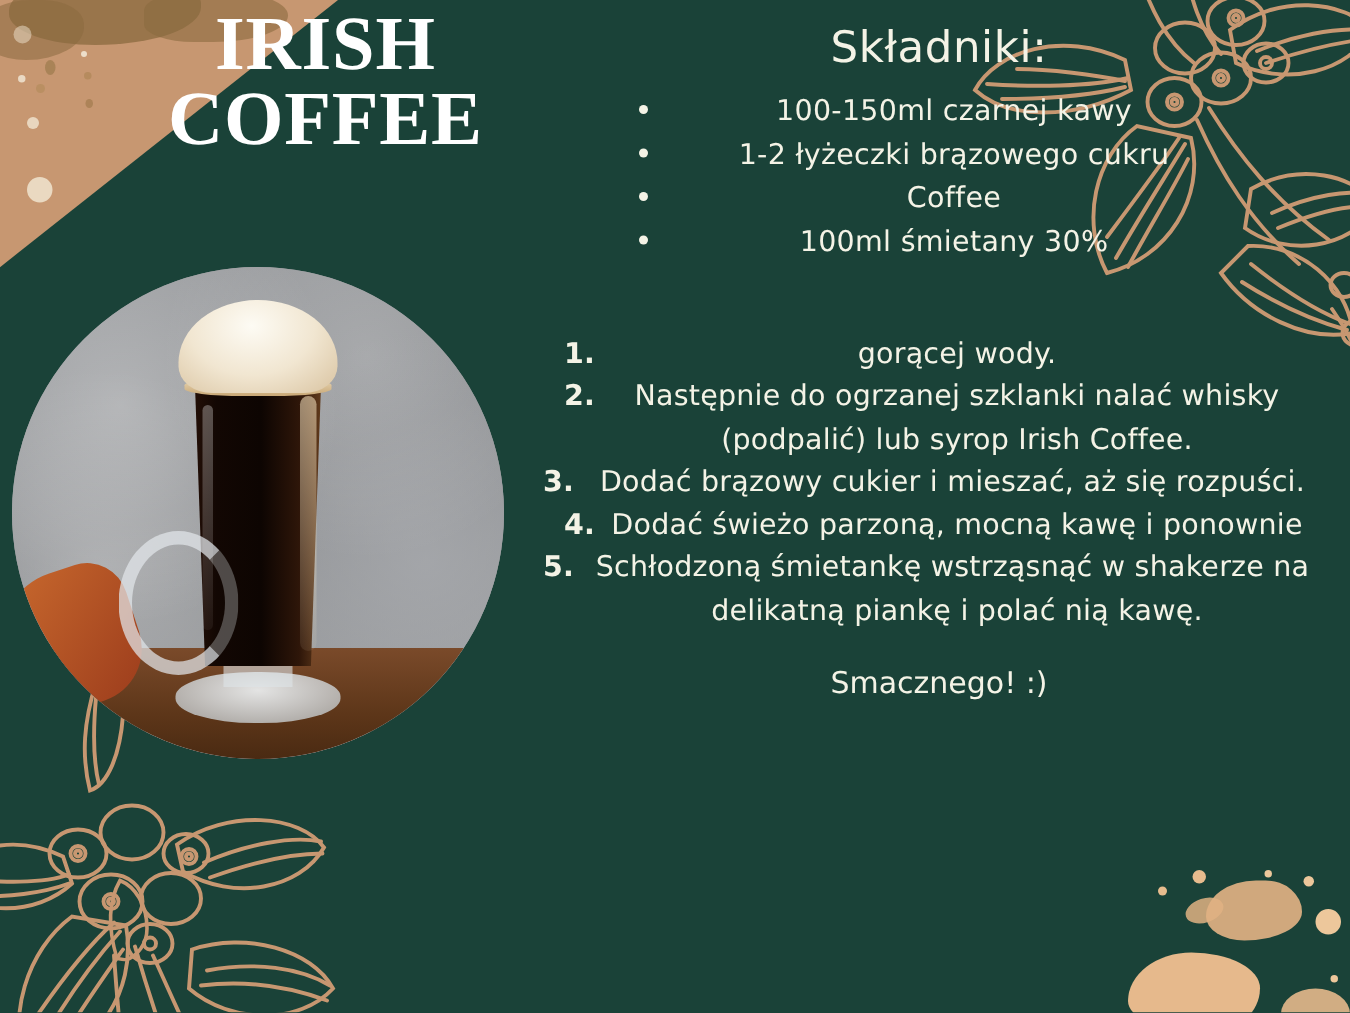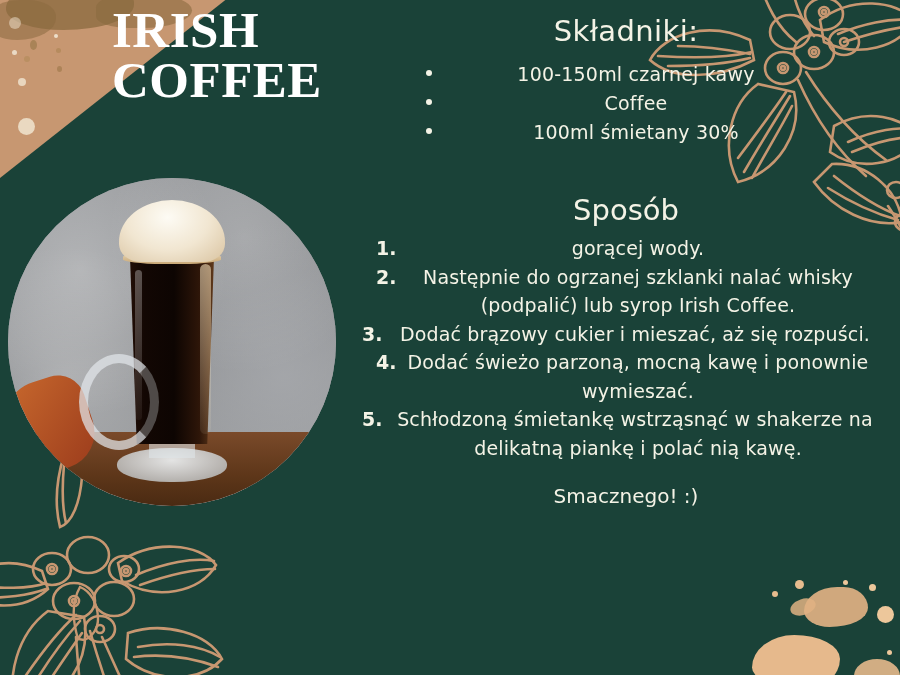--- a/index.html
+++ b/index.html
@@ -66,20 +66,21 @@
   .glass-shine2{position:absolute;right:20px;top:60px;width:11px;height:170px;
     background:linear-gradient(180deg,rgba(255,236,200,.55),rgba(255,236,200,.08));
     border-radius:6px;}
 
   
   .title{
     position:absolute;left:112px;top:6px;z-index:6;
     font-family:"Liberation Serif", serif;
     font-weight:700;color:#ffffff;font-size:51px;line-height:.98;
     letter-spacing:.5px;
+    text-align:center;
   }
 
   
   .right{position:absolute;left:352px;top:0;width:548px;height:675px;z-index:6;}
   .h-script{
     font-family:"DejaVu Sans", sans-serif;
     color:#f4f3e6;font-weight:400;text-align:center;
   }
   .ingredients-h{font-size:29px;margin:14px 0 4px 0;letter-spacing:.4px;}
   .ing-list{list-style:none;margin:12px;padding:0;}
@@ -251,33 +252,36 @@
 
     <div class="h-script ingredients-h">Składniki:</div>
 
     <ul class="ing-list">
       <li class="ing-item">
         <span class="bullet"></span>
         <span>100-150ml czarnej kawy</span>
       </li>
       <li class="ing-item">
         <span class="bullet"></span>
+        <span>1-2 łyżeczki brązowego cukru</span>
+      </li>
+      <li class="ing-item">
+        <span class="bullet"></span>
       </li>
       <li class="ing-item cont">
         
         <span>Coffee</span>
       </li>
       <li class="ing-item">
         <span class="bullet"></span>
         <span>100ml śmietany 30%</span>
       </li>
     </ul>
 
     <div class="h-script prep-h">
-      <div>Sposób</div>
     </div>
 
     <ol class="steps">
       <li class="step">
         <span class="num">1.</span>
       </li>
       <li class="step cont">
         
         <span>gorącej wody.</span>
       </li>
@@ -290,24 +294,20 @@
         <span>(podpalić) lub syrop Irish Coffee.</span>
       </li>
       <li class="step" style="padding-left:26px;padding-right:8px;">
         <span class="num" style="left:10px;">3.</span>
         <span>Dodać brązowy cukier i mieszać, aż się rozpuści.</span>
       </li>
       <li class="step">
         <span class="num">4.</span>
         <span>Dodać świeżo parzoną, mocną kawę i ponownie</span>
       </li>
-      <li class="step cont">
-        
-        <span>wymieszać.</span>
-      </li>
       <li class="step" style="padding-left:26px;padding-right:8px;">
         <span class="num" style="left:10px;">5.</span>
         <span>Schłodzoną śmietankę wstrząsnąć w shakerze na</span>
       </li>
       <li class="step cont">
         
         <span>delikatną piankę i polać nią kawę.</span>
       </li>
     </ol>
 

